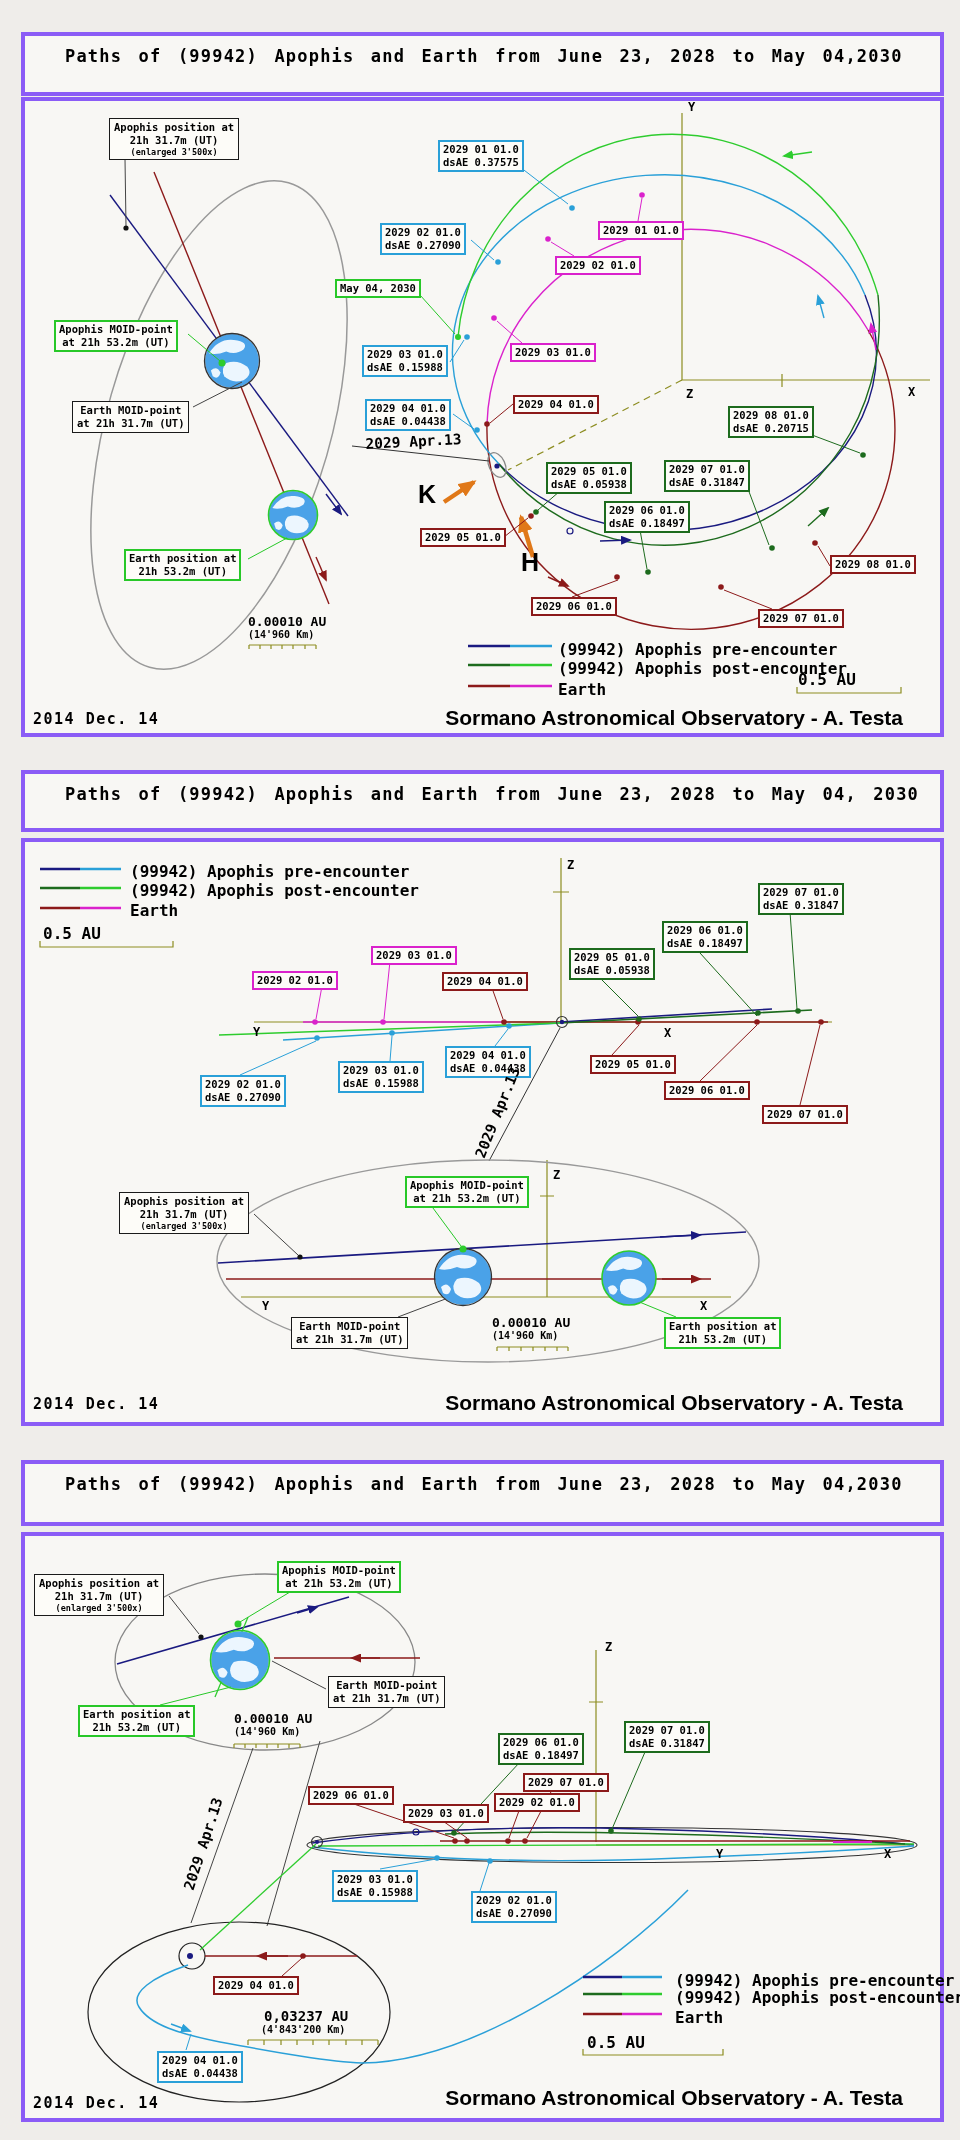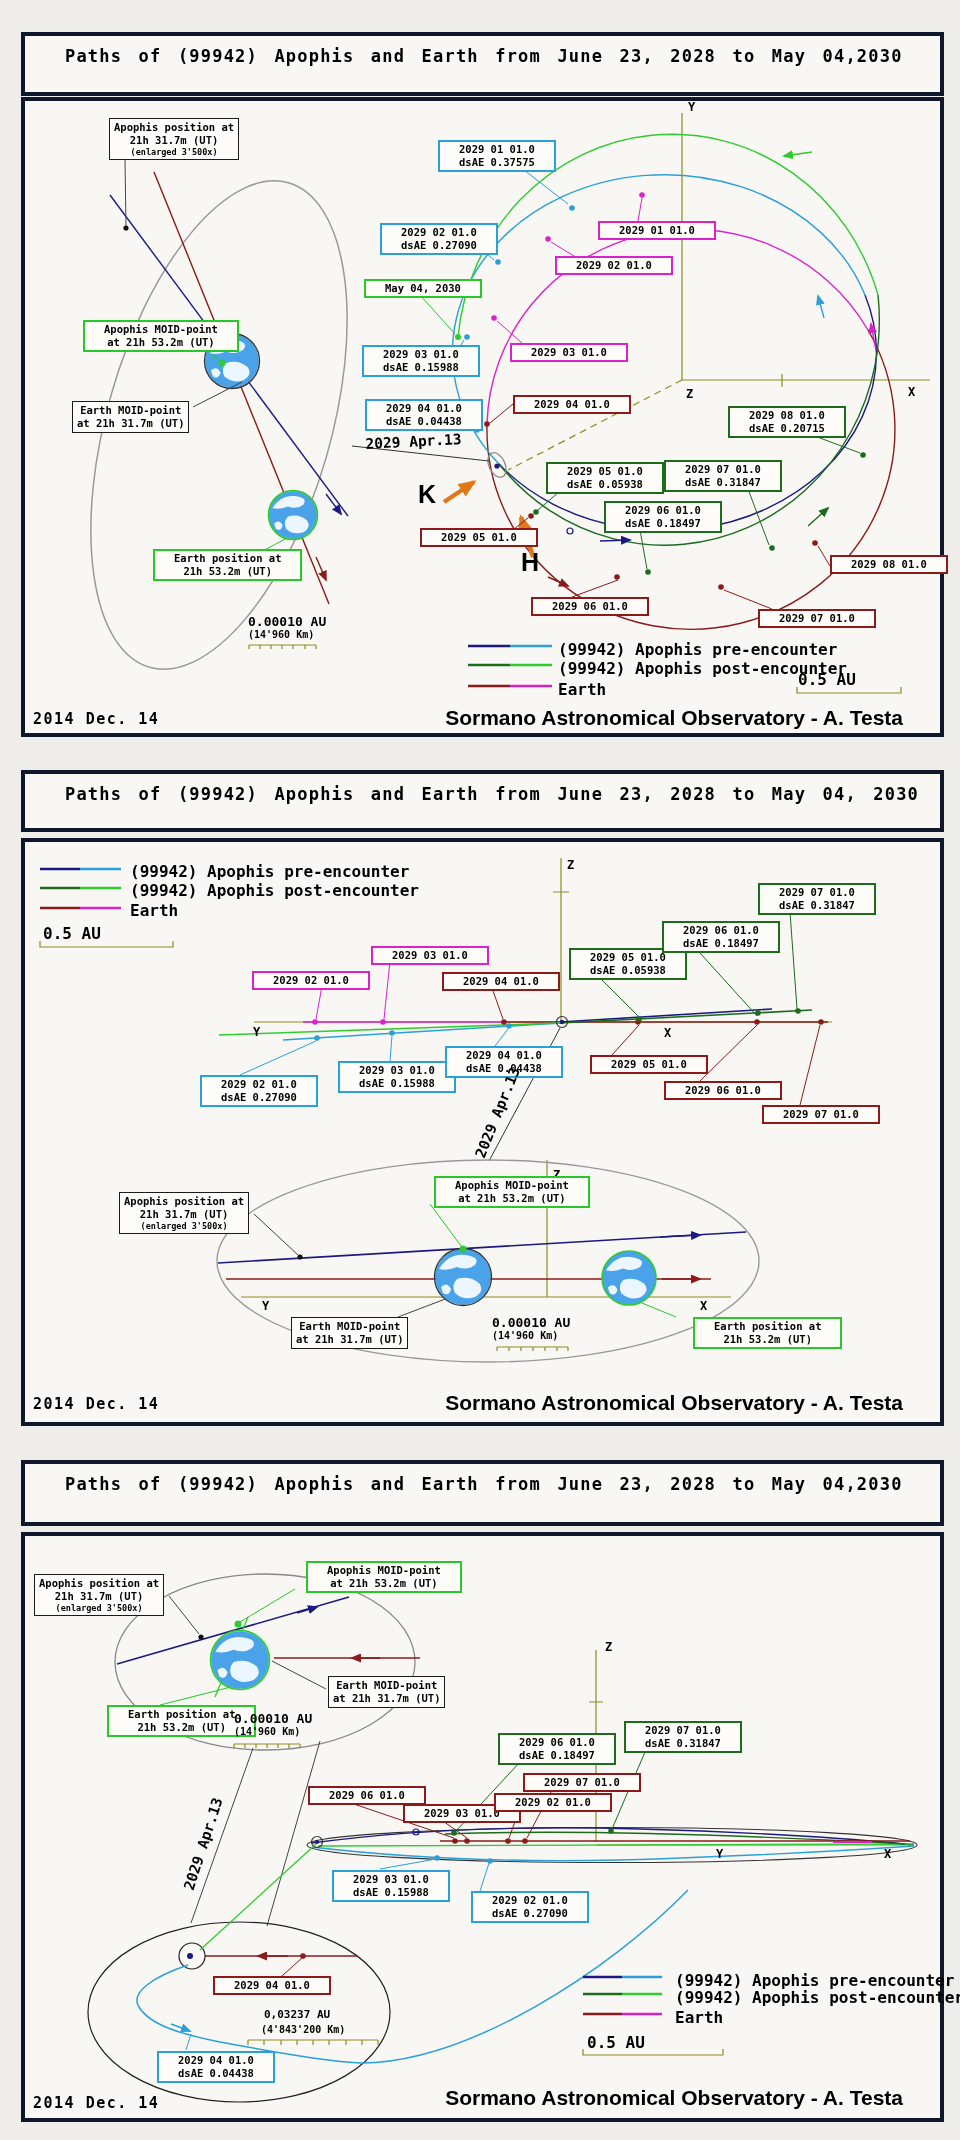--- a/index.html
+++ b/index.html
@@ -1,30 +1,30 @@
 <!DOCTYPE html>
 <html><head>
 <meta charset="utf-8">
 <style>
   html,body{margin:0;padding:0;background:#efedea;}
   .page{position:relative;width:960px;height:2140px;background:#efedea;
         font-family:"DejaVu Sans Mono","Liberation Mono",monospace;overflow:hidden;}
   .pbox{position:absolute;left:21px;width:923px;background:#f8f7f4;
-        border:4px solid #0f172a;box-sizing:border-box;}
+        border:4px solid #8b5cf6;box-sizing:border-box;}
   .tbox{padding:7px 0 0 40px;}
   .tl{white-space:pre;font-weight:bold;color:#000;font-size:17px;
       letter-spacing:1.2px;word-spacing:5px;line-height:26px;}
   svg.overlay{position:absolute;left:0;top:0;z-index:2;pointer-events:none;}
   .bx{position:absolute;z-index:3;background:#fdfcf8;border:2px solid #14532d;
-      font-weight:bold;font-size:10.5px;line-height:13px;padding:1px 19px;
+      font-weight:bold;font-size:10.5px;line-height:13px;padding:1px 3px;
       white-space:pre;color:#000;}
   .bx span{display:block;}
   .bx .sm{font-size:8.5px;line-height:10px;}
   .cy{border-color:#2aa0d8;} .mg{border-color:#da22cc;} .dr{border-color:#8c1a1a;}
-  .gn{border-color:#28c828;margin-left:29px;} .dg{border-color:#1d6b1d;}
+  .gn{border-color:#28c828;} .dg{border-color:#1d6b1d;}
   .bk{border-color:#1a1a1a;border-width:1px;padding:2px 4px;}
   .txt{position:absolute;z-index:3;white-space:pre;color:#000;font-weight:bold;}
   .ax{font-size:12px;}
   .kh{font-family:"Liberation Sans",sans-serif;font-size:25px;}
   .leg{font-size:16px;}
   .sc{font-size:16px;}
   .sck{font-size:10px;}
   .rot{transform-origin:left bottom;}
   .fdate{position:absolute;z-index:3;font-weight:bold;font-size:15px;letter-spacing:1.5px;color:#000;}
   .credit{position:absolute;z-index:3;right:57px;font-family:"Liberation Sans",sans-serif;
@@ -405,21 +405,21 @@
   <div class="bx dr" style="left:308px;top:1786px;"><span>2029 06 01.0</span></div>
   <div class="bx dr" style="left:403px;top:1804px;"><span>2029 03 01.0</span></div>
   <div class="bx dr" style="left:494px;top:1793px;"><span>2029 02 01.0</span></div>
   <div class="bx dr" style="left:523px;top:1773px;"><span>2029 07 01.0</span></div>
   <div class="bx dg" style="left:498px;top:1733px;"><span>2029 06 01.0</span><span>dsAE 0.18497</span></div>
   <div class="bx dg" style="left:624px;top:1721px;"><span>2029 07 01.0</span><span>dsAE 0.31847</span></div>
   <div class="bx cy" style="left:332px;top:1870px;"><span>2029 03 01.0</span><span>dsAE 0.15988</span></div>
   <div class="bx cy" style="left:471px;top:1891px;"><span>2029 02 01.0</span><span>dsAE 0.27090</span></div>
   <div class="bx dr" style="left:213px;top:1976px;"><span>2029 04 01.0</span></div>
   <div class="bx cy" style="left:157px;top:2051px;"><span>2029 04 01.0</span><span>dsAE 0.04438</span></div>
-  <div class="txt sc" style="left:264px;top:2008px;font-size:11px;">0,03237 AU</div>
+  <div class="txt sc" style="left:264px;top:2008px;font-size:14px;">0,03237 AU</div>
   <div class="txt sck" style="left:261px;top:2024px;">(4'843'200 Km)</div>
   <div class="txt leg" style="left:675px;top:1971px;">(99942) Apophis pre-encounter</div>
   <div class="txt leg" style="left:675px;top:1988px;">(99942) Apophis post-encounter</div>
   <div class="txt leg" style="left:675px;top:2008px;">Earth</div>
   <div class="txt sc" style="left:587px;top:2033px;">0.5 AU</div>
   <div class="fdate" style="left:33px;top:2094px;">2014 Dec. 14</div>
   <div class="credit" style="top:2086px;">Sormano Astronomical Observatory - A. Testa</div>
 
 </div>
 

